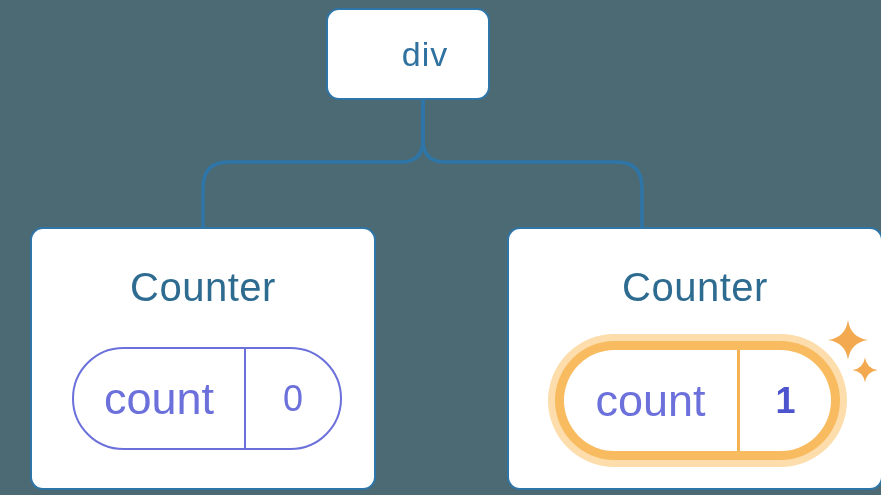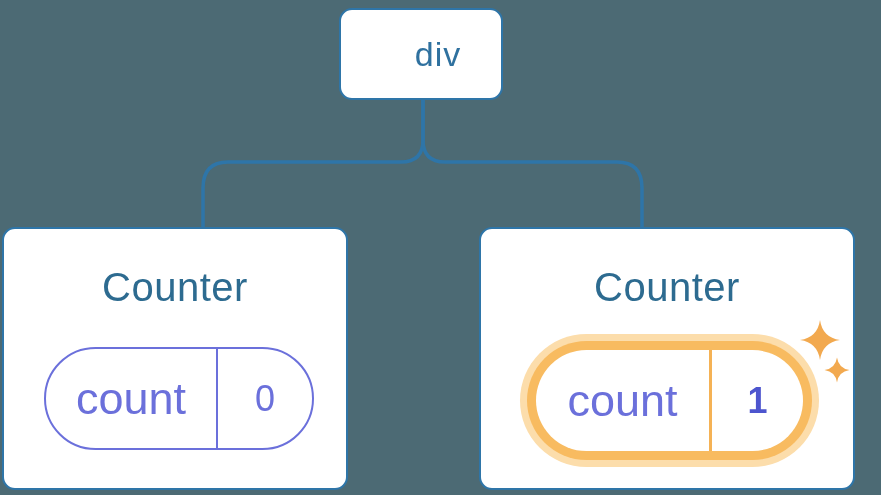--- a/index.html
+++ b/index.html
@@ -5,27 +5,27 @@
   :root{
     --page-bg:#4C6A74; --line-blue:#2E75A8; --node-text:#2F719F; --title-text:#2D6B90;
     --purple:#6B70DB; --value-bold-purple:#4D55CE; --orange-ring:#F8BB60;
     --orange-halo:#FCDDAB; --orange-divider:#F5B255; --sparkle-orange:#F2A94F; --card-bg:#FFFFFF;
   }
   *{margin:0;padding:0;box-sizing:border-box;}
   body{font-family:"Liberation Sans",sans-serif;background:var(--page-bg);}
   .stage{position:relative;width:881px;height:495px;background:var(--page-bg);overflow:hidden;}
   .connector{position:absolute;left:0;top:0;width:881px;height:495px;}
   .node-root{
-    position:absolute;left:339px;top:8px;width:164px;height:92px;background:var(--card-bg);
+    position:absolute;left:326px;top:8px;width:164px;height:92px;background:var(--card-bg);
     border:2px solid var(--line-blue);border-radius:13px;display:flex;align-items:center;justify-content:center;padding-left:34px;
   }
   .node-root-label{font-size:34px;font-weight:500;letter-spacing:1px;color:var(--node-text);}
   .card{
     position:absolute;top:227px;height:263px;background:var(--card-bg);
-    border:2px solid var(--line-blue);border-radius:13px;
+    border:2px solid var(--line-blue);border-radius:13px;margin-left:28px;
   }
   .card-left{left:2px;width:346px;}
   .card-right{left:479px;width:376px;}
   .card-title{
     position:absolute;top:36px;left:0;right:0;text-align:center;
     font-size:40px;font-weight:500;letter-spacing:0.5px;color:var(--title-text);
   }
   
   .pill-plain{
     position:absolute;left:40px;top:118px;width:270px;height:103px;

